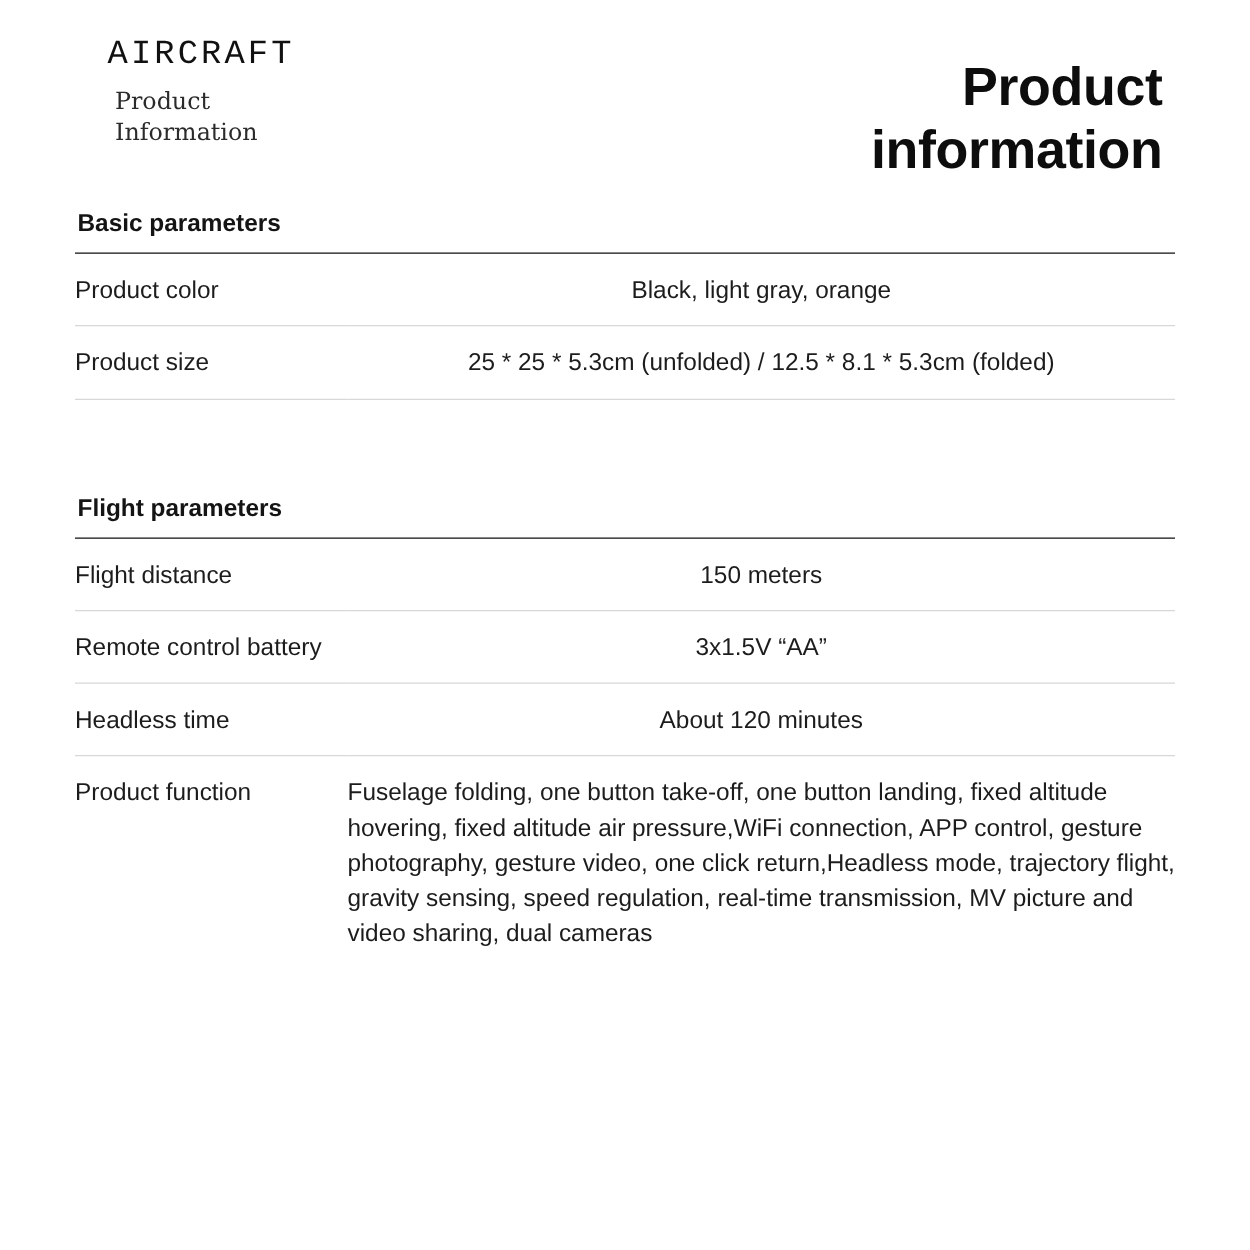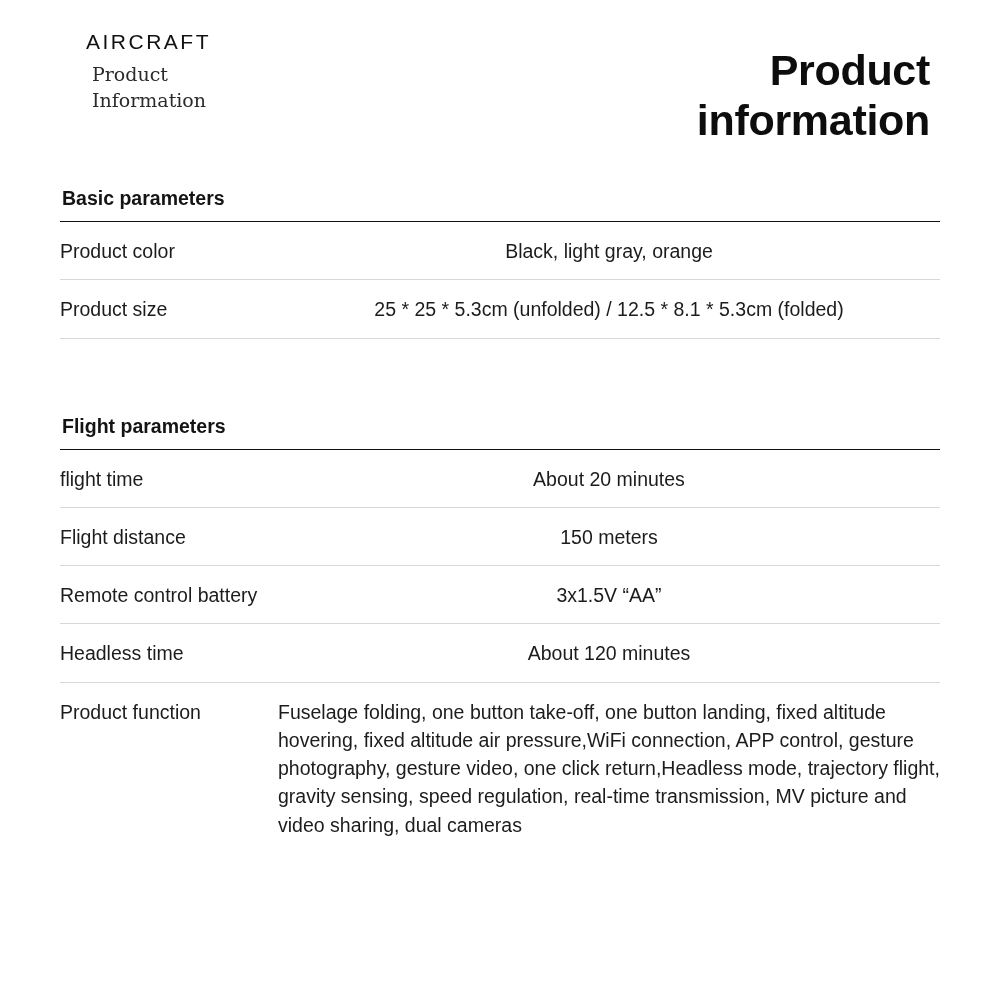--- a/index.html
+++ b/index.html
@@ -27,22 +27,22 @@
   .header {
     position: relative;
     height: 150px;
   }
   .brand {
     position: absolute;
     left: 86px;
     top: 30px;
   }
   .brand-name {
-    font-family: Liberation Sans, sans-serif;
-    font-size: 21px;
+    font-family: Liberation Mono, monospace;
+    font-size: 27px;
     letter-spacing: 2.5px;
     color: #111111;
     font-weight: 400;
     line-height: 1.1;
   }
   .brand-sub {
     margin-top: 9px;
     margin-left: 6px;
     font-family: "DejaVu Serif", serif;
     font-size: 19px;
@@ -67,21 +67,21 @@
   .section {
     margin: 0 60px;
   }
   .section-title {
     font-size: 19.5px;
     font-weight: bold;
     color: #141414;
     padding: 0 0 11px 2px;
     border-bottom: 1.6px solid #111111;
   }
-  .section-basic { margin-top: 37px; }
+  .section-basic { margin-top: 18px; }
   .section-flight { margin-top: 76px; }
 
   table.spec {
     width: 100%;
     border-collapse: collapse;
     table-layout: fixed;
   }
   table.spec tr {
     border-bottom: 1px solid #d8d8d8;
   }
@@ -149,24 +149,20 @@
         </tr>
       </tbody>
     </table>
   </div>
 
   <div class="section section-flight">
     <div class="section-title">Flight parameters</div>
     <table class="spec">
       <tbody>
         <tr>
-          <td class="key">flight time</td>
-          <td class="val">About 20 minutes</td>
-        </tr>
-        <tr>
           <td class="key">Flight distance</td>
           <td class="val">150 meters</td>
         </tr>
         <tr>
           <td class="key">Remote control battery</td>
           <td class="val">3x1.5V “AA”</td>
         </tr>
         <tr>
           <td class="key">Headless time</td>
           <td class="val">About 120 minutes</td>

